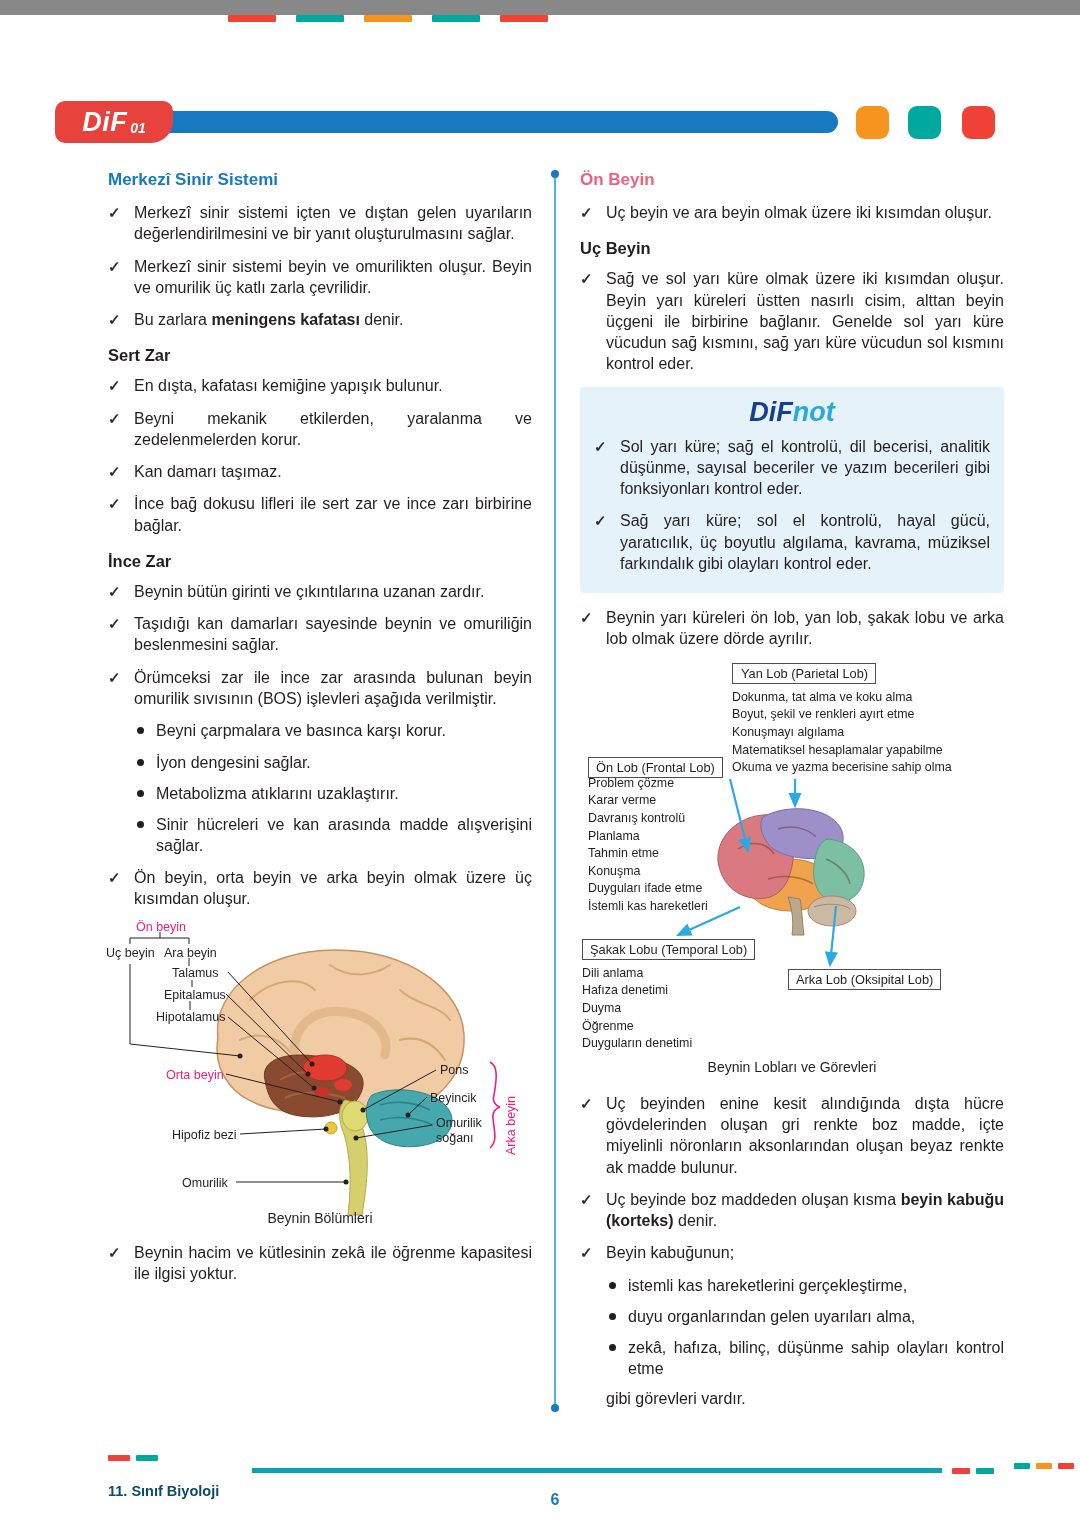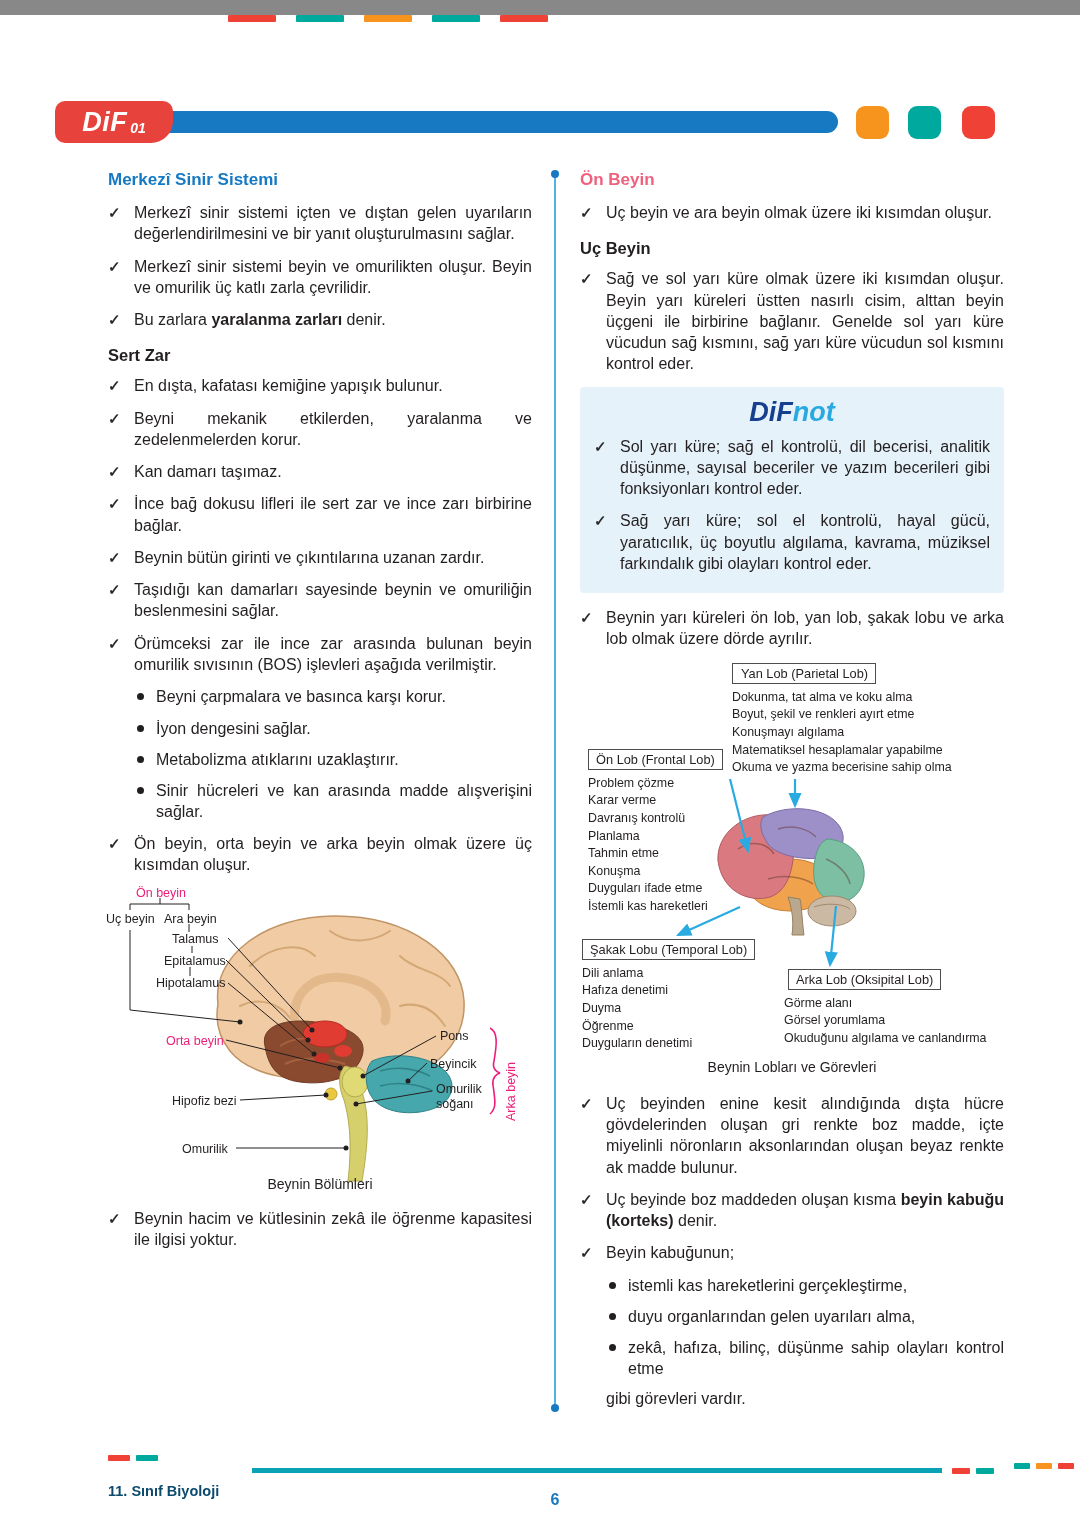--- a/index.html
+++ b/index.html
@@ -108,21 +108,21 @@
       <div class="ci">
         <span class="chk">✓</span>
         <p class="txt">Merkezî sinir sistemi içten ve dıştan gelen uyarıların değerlendirilmesini ve bir yanıt oluşturulmasını sağlar.</p>
       </div>
       <div class="ci">
         <span class="chk">✓</span>
         <p class="txt">Merkezî sinir sistemi beyin ve omurilikten oluşur. Beyin ve omurilik üç katlı zarla çevrilidir.</p>
       </div>
       <div class="ci">
         <span class="chk">✓</span>
-        <p class="txt"><span>Bu zarlara </span><b>yaralanma zarları</b><span> denir.</span></p>
+        <p class="txt"><span>Bu zarlara </span><b>meningens kafatası</b><span> denir.</span></p>
       </div>
 
       <h3 class="h-black">Sert Zar</h3>
       <div class="ci">
         <span class="chk">✓</span>
         <p class="txt">En dışta, kafatası kemiğine yapışık bulunur.</p>
       </div>
       <div class="ci">
         <span class="chk">✓</span>
         <p class="txt">Beyni mekanik etkilerden, yaralanma ve zedelenmelerden korur.</p>
@@ -130,20 +130,21 @@
       <div class="ci">
         <span class="chk">✓</span>
         <p class="txt">Kan damarı taşımaz.</p>
       </div>
 
       <div class="ci">
         <span class="chk">✓</span>
         <p class="txt">İnce bağ dokusu lifleri ile sert zar ve ince zarı birbirine bağlar.</p>
       </div>
 
+      <h3 class="h-black">İnce Zar</h3>
       <div class="ci">
         <span class="chk">✓</span>
         <p class="txt">Beynin bütün girinti ve çıkıntılarına uzanan zardır.</p>
       </div>
       <div class="ci">
         <span class="chk">✓</span>
         <p class="txt">Taşıdığı kan damarları sayesinde beynin ve omuriliğin beslenmesini sağlar.</p>
       </div>
       <div class="ci">
         <span class="chk">✓</span>
@@ -280,21 +281,21 @@
         <p class="txt">Beynin yarı küreleri ön lob, yan lob, şakak lobu ve arka lob olmak üzere dörde ayrılır.</p>
       </div>
 
       <div class="d2">
         <span class="lobebox" style="left:152px; top:2px;padding-left:8px;">Yan Lob (Parietal Lob)</span>
         <div class="lobelines" style="left:152px; top:28px;">Dokunma, tat alma ve koku alma
 Boyut, şekil ve renkleri ayırt etme
 Konuşmayı algılama
 Matematiksel hesaplamalar yapabilme
 Okuma ve yazma becerisine sahip olma</div>
-        <span class="lobebox" style="left:8px; top:88px;">Ön Lob (Frontal Lob)</span>
+        <span class="lobebox" style="left:8px; top:96px;">Ön Lob (Frontal Lob)</span>
         <div class="lobelines" style="left:8px; top:114px;">Problem çözme
 Karar verme
 Davranış kontrolü
 Planlama
 Tahmin etme
 Konuşma
 Duyguları ifade etme
 İstemli kas hareketleri</div>
 
         <svg class="brain2" width="170" height="140" viewBox="0 0 170 140">
@@ -322,23 +323,20 @@
           </g>
         </svg>
 
         <span class="lobebox" style="left:2px; top:278px;">Şakak Lobu (Temporal Lob)</span>
         <div class="lobelines" style="left:2px; top:304px;">Dili anlama
 Hafıza denetimi
 Duyma
 Öğrenme
 Duyguların denetimi</div>
         <span class="lobebox" style="left:208px; top:308px;">Arka Lob (Oksipital Lob)</span>
-        <div class="lobelines" style="left:204px; top:334px;">Görme alanı
-Görsel yorumlama
-Okuduğunu algılama ve canlandırma</div>
         <div class="dcap">Beynin Lobları ve Görevleri</div>
       </div>
 
       <div class="ci">
         <span class="chk">✓</span>
         <p class="txt">Uç beyinden enine kesit alındığında dışta hücre gövdelerinden oluşan gri renkte boz madde, içte miyelinli nöronların aksonlarından oluşan beyaz renkte ak madde bulunur.</p>
       </div>
       <div class="ci">
         <span class="chk">✓</span>
         <p class="txt"><span>Uç beyinde boz maddeden oluşan kısma </span><b>beyin kabuğu (korteks)</b><span> denir.</span></p>

